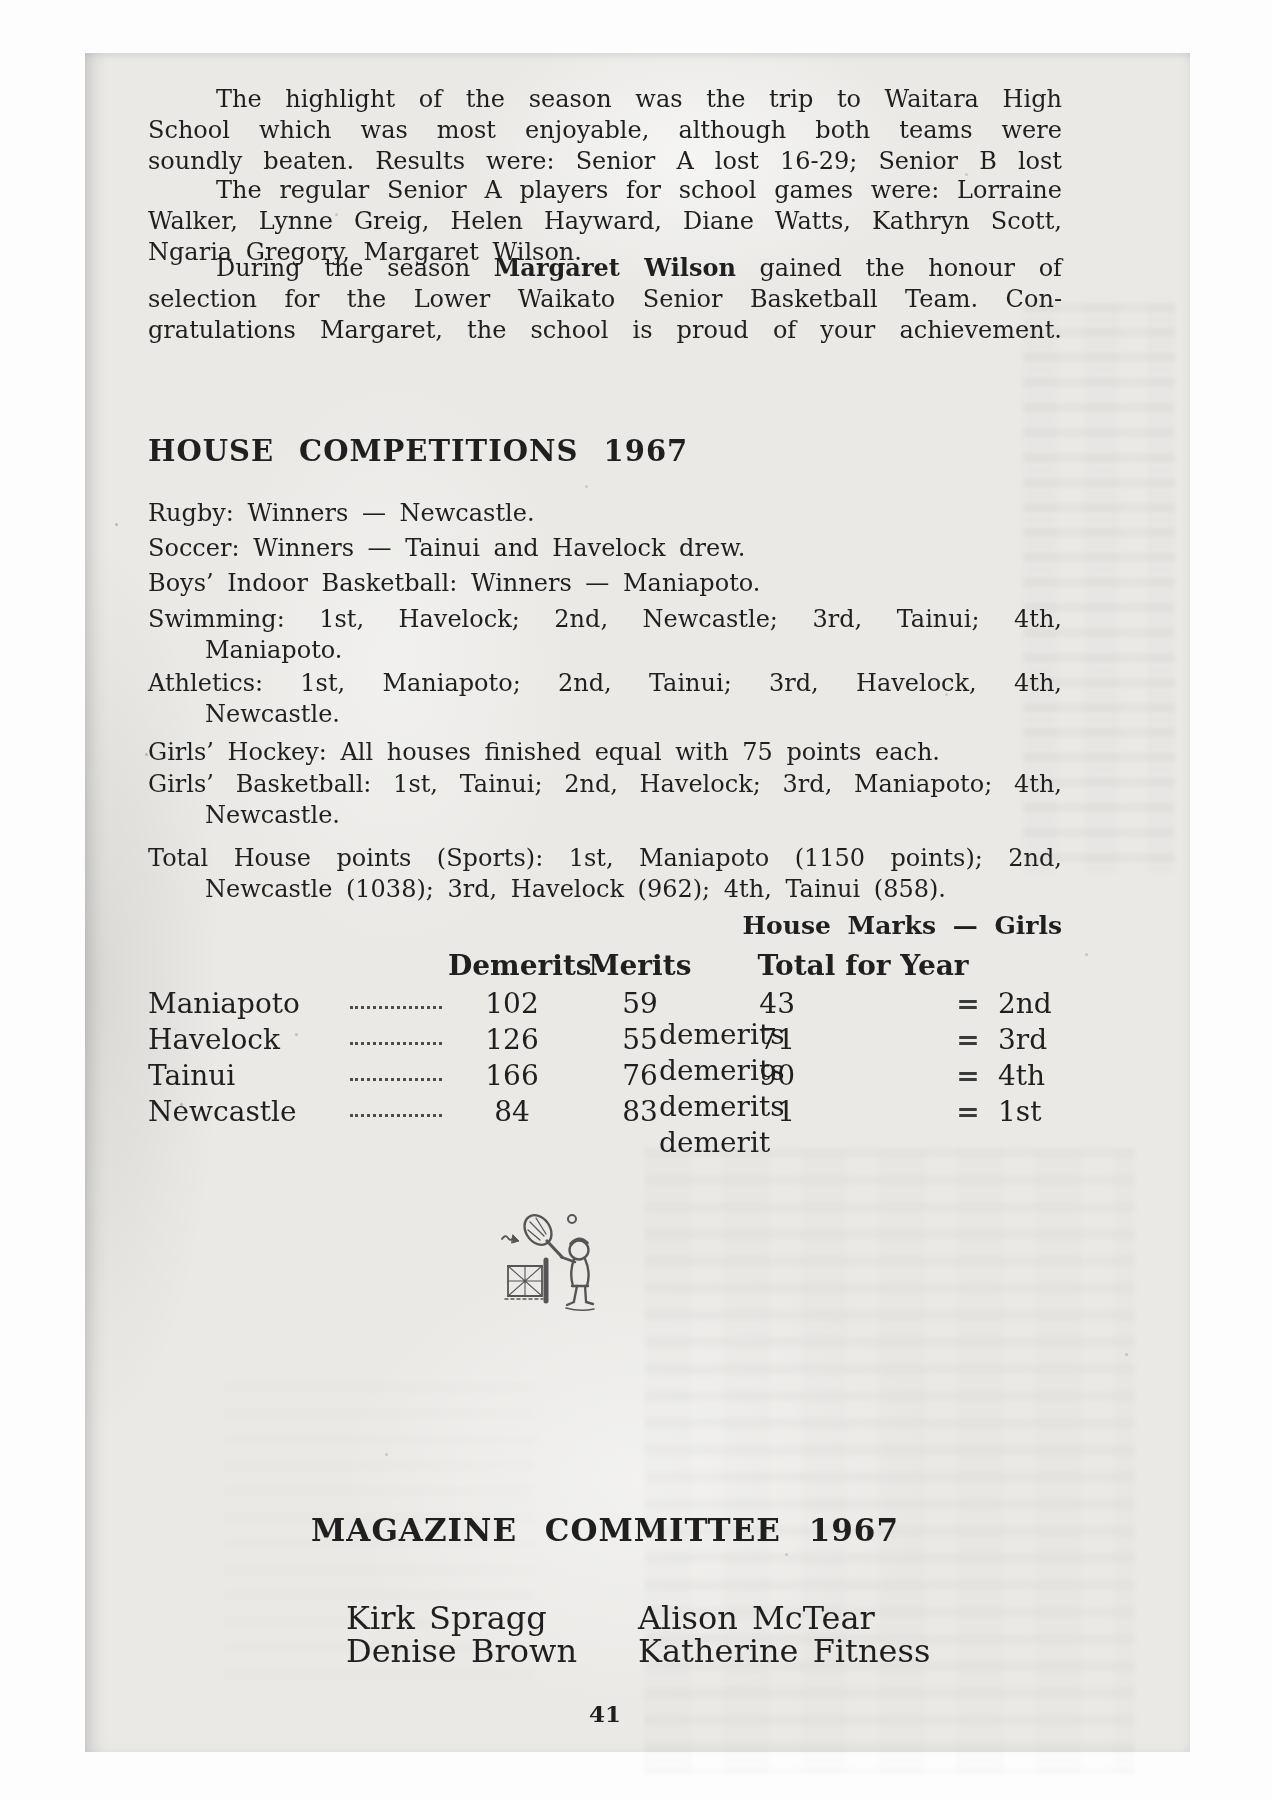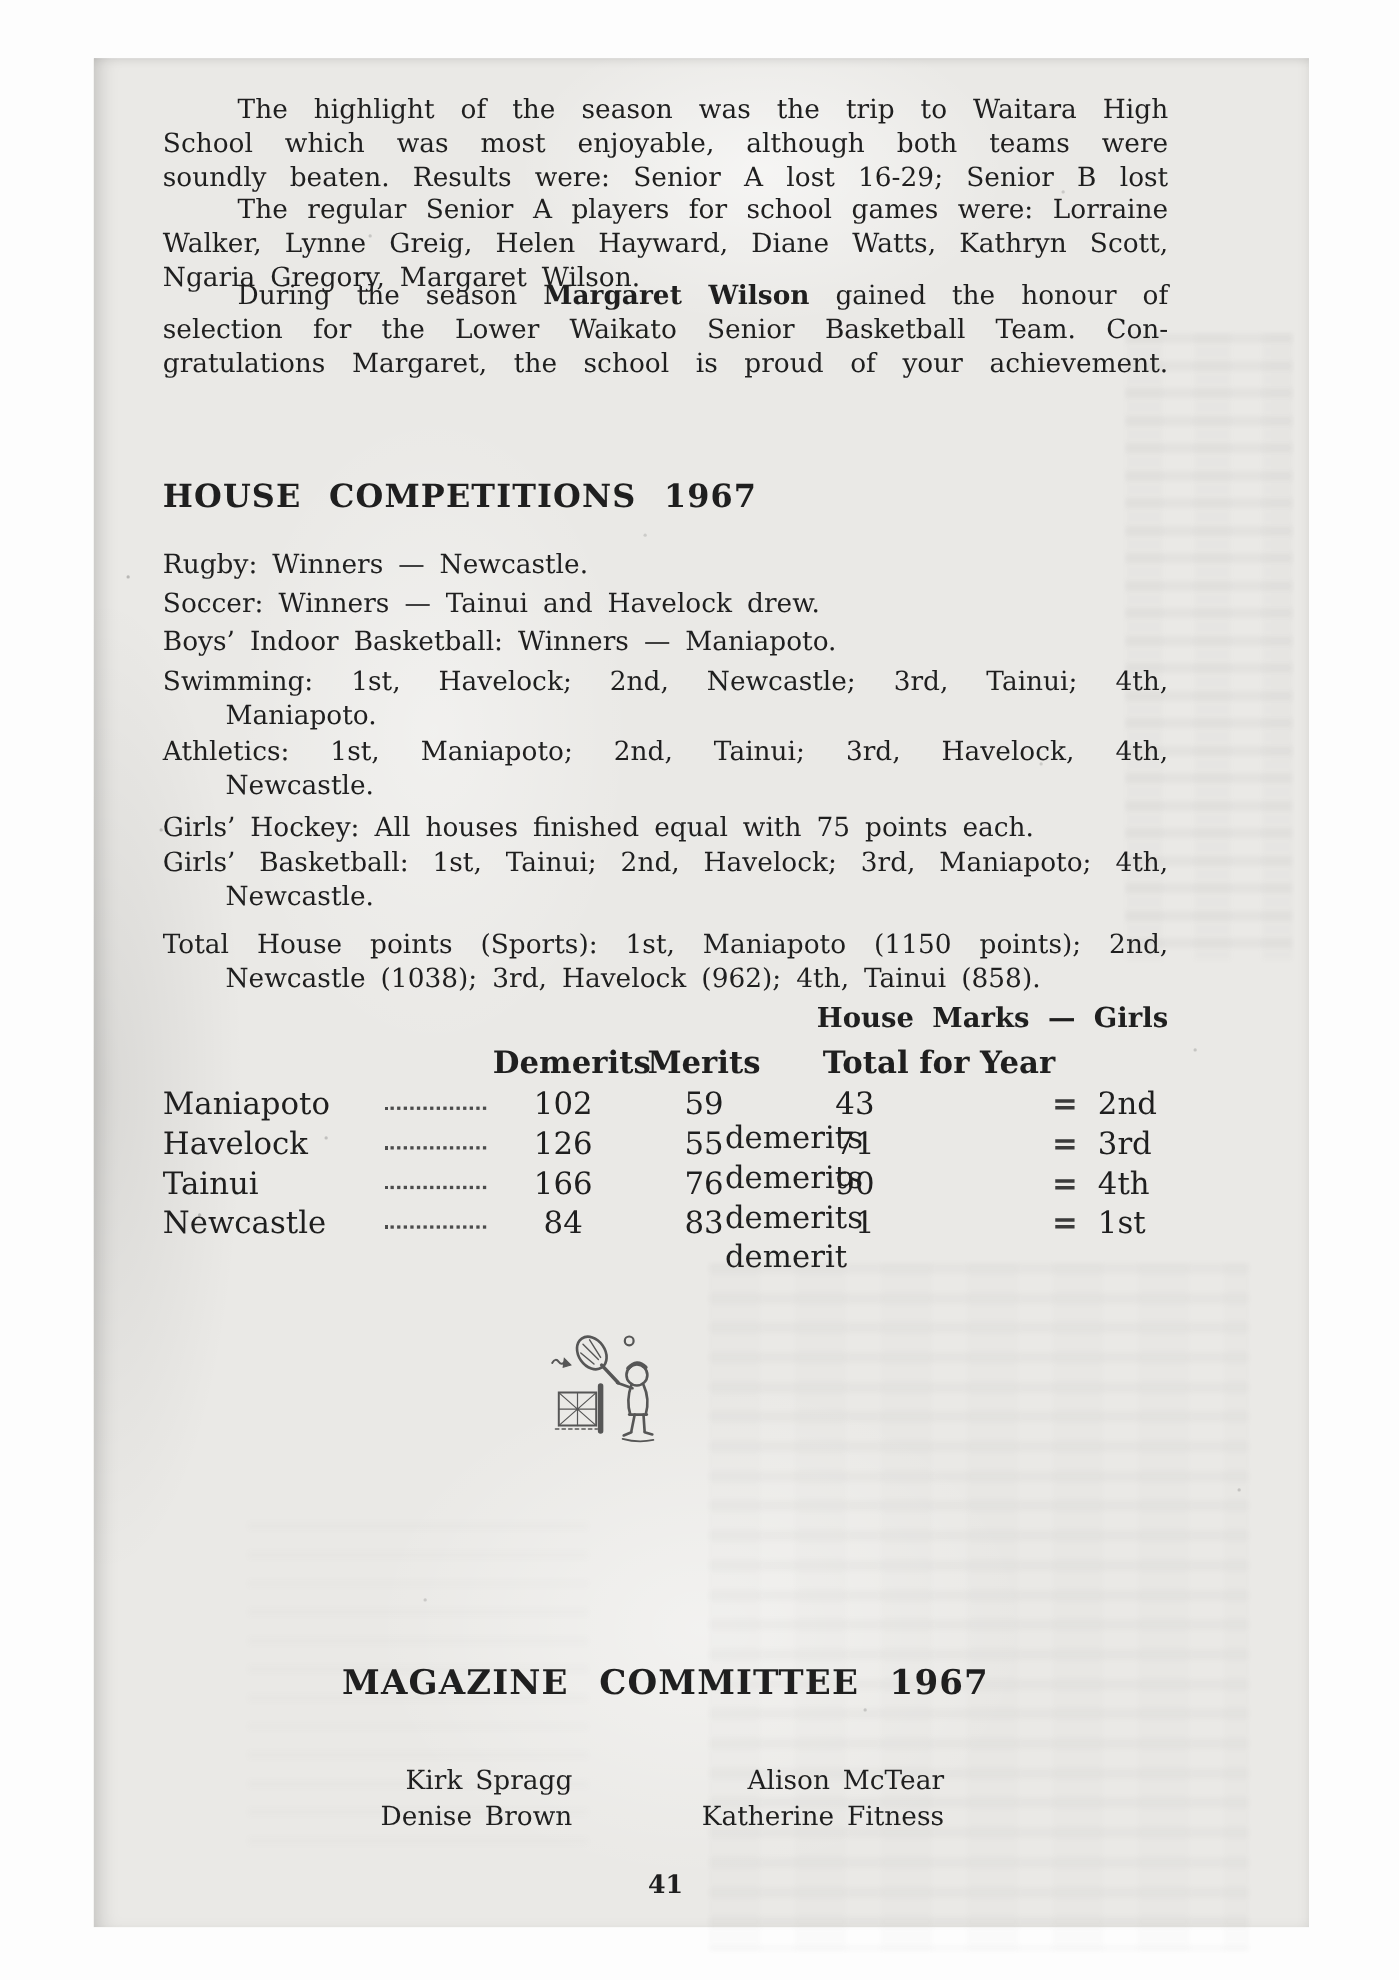--- a/index.html
+++ b/index.html
@@ -63,23 +63,23 @@
   .trow{position:absolute;left:63px;width:914px;height:31px;font-size:28px;line-height:31px;}
   .c-house{position:absolute;left:0;}
   .c-lead{position:absolute;left:202px;width:92px;top:18px;border-bottom:3px dotted #4c4c4c;}
   .c-dem{position:absolute;left:300px;width:128px;text-align:center;}
   .c-mer{position:absolute;left:428px;width:128px;text-align:center;}
   .c-tot{position:absolute;left:500px;width:260px;}
   .c-tot .tnum{display:inline-block;width:147px;text-align:right;}
   .c-tot .tunit{margin-left:11px;}
   .c-eq{position:absolute;left:798px;width:44px;text-align:center;font-weight:bold;color:#3b3b3b;}
   .c-rank{position:absolute;left:850px;width:66px;text-align:left;}
-  .c-toth{position:absolute;left:600px;width:230px;}
+  .c-toth{position:absolute;left:600px;width:230px;text-align:center;}
   .thead{font-weight:bold;}
-  .committee-col{position:absolute;font-size:24px;line-height:33px;word-spacing:4px;text-align:right;}
+  .committee-col{position:absolute;font-size:32px;line-height:33px;word-spacing:4px;}
   .sketch{position:absolute;left:415px;top:1155px;}
 </style>
 </head>
 <body>
 
 <div class="scan-page">
 
   <div class="ghost ghost-a"></div>
   <div class="ghost ghost-b"></div>
   <div class="ghost ghost-c"></div>

